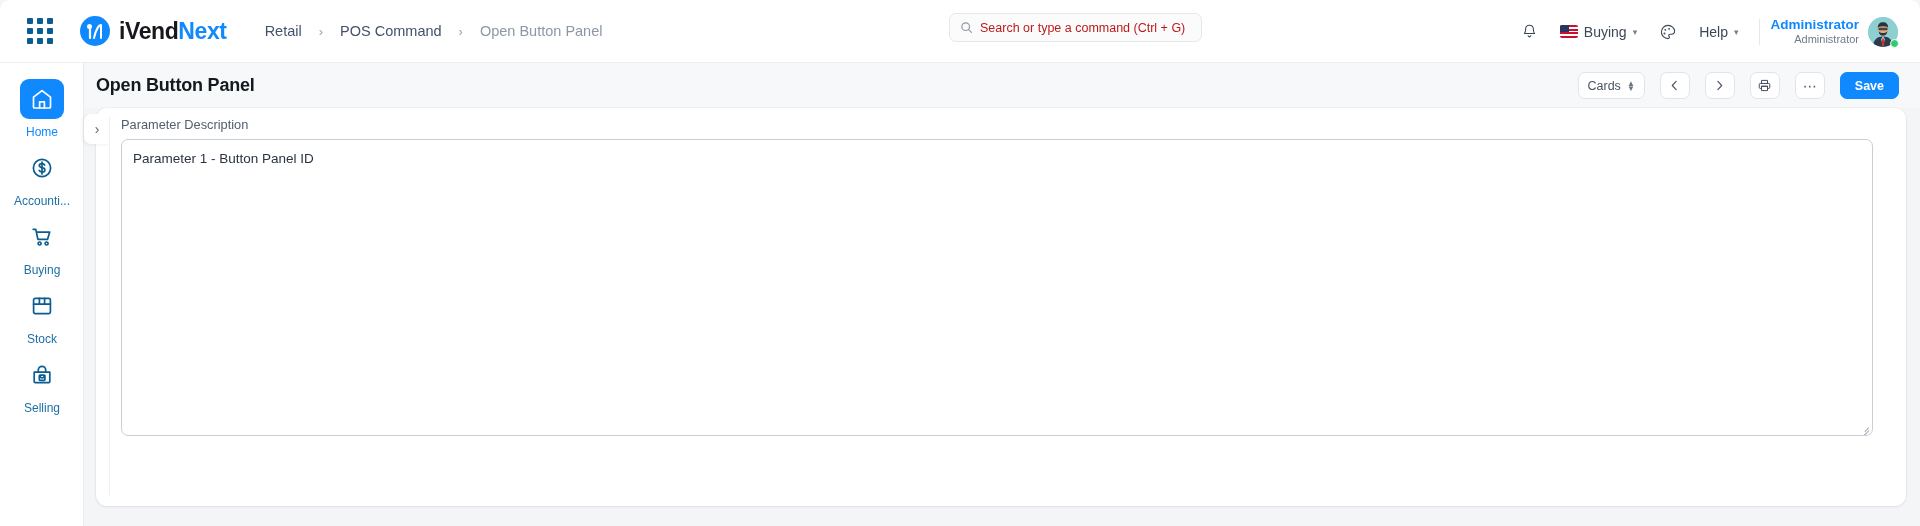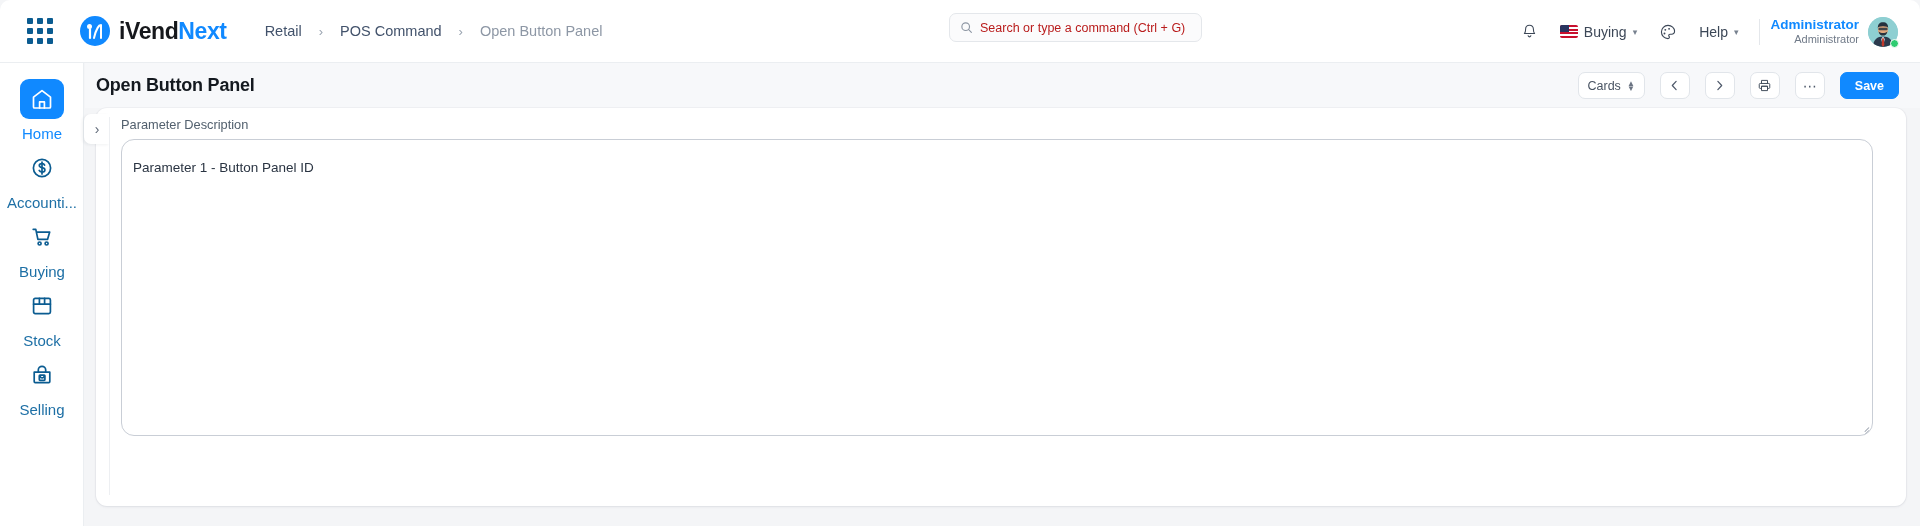--- a/index.html
+++ b/index.html
@@ -206,21 +206,21 @@
     width: 44px; height: 40px;
     border-radius: 9px;
     display: flex;
     align-items: center;
     justify-content: center;
     color: #0b5c91;
   }
   .side-item.active .side-icon { background: #1089ff; color: #ffffff; }
   .side-label {
     margin-top: 6px;
-    font-size: 15px;
+    font-size: 12px;
     color: #1d6fa5;
     white-space: nowrap;
     max-width: 80px;
     overflow: hidden;
     text-overflow: ellipsis;
     text-align: center;
   }
   .side-item.active .side-label { color: #1089ff; }
 
   
@@ -313,23 +313,23 @@
     margin-left: 11px;
     font-size: 12.8px;
     color: #52606e;
   }
   .textarea-box {
     margin-left: 11px;
     margin-top: 7px;
     width: 1752px;
     height: 297px;
     border: 1px solid #c9ced6;
-    border-radius: 13px;
+    border-radius: 7px;
     background: #ffffff;
-    padding: 18px 11px;
+    padding: 9px 11px;
     font-size: 13.5px;
     color: #2a3442;
     position: relative;
     cursor: text;
     overflow: hidden;
     line-height: 1.45;
   }
   .resize-grip {
     position: absolute;
     right: 2px; bottom: 2px;

